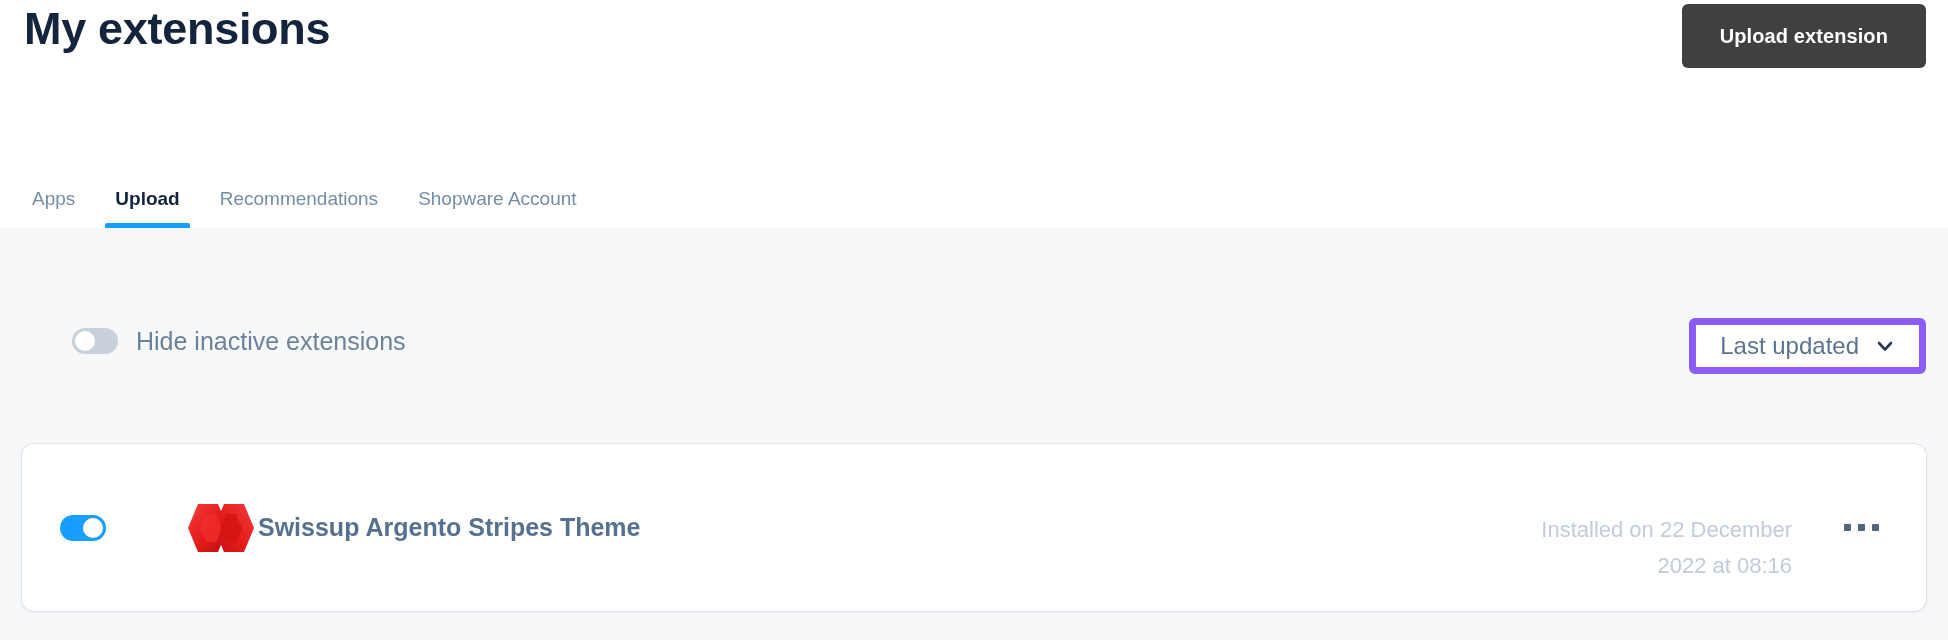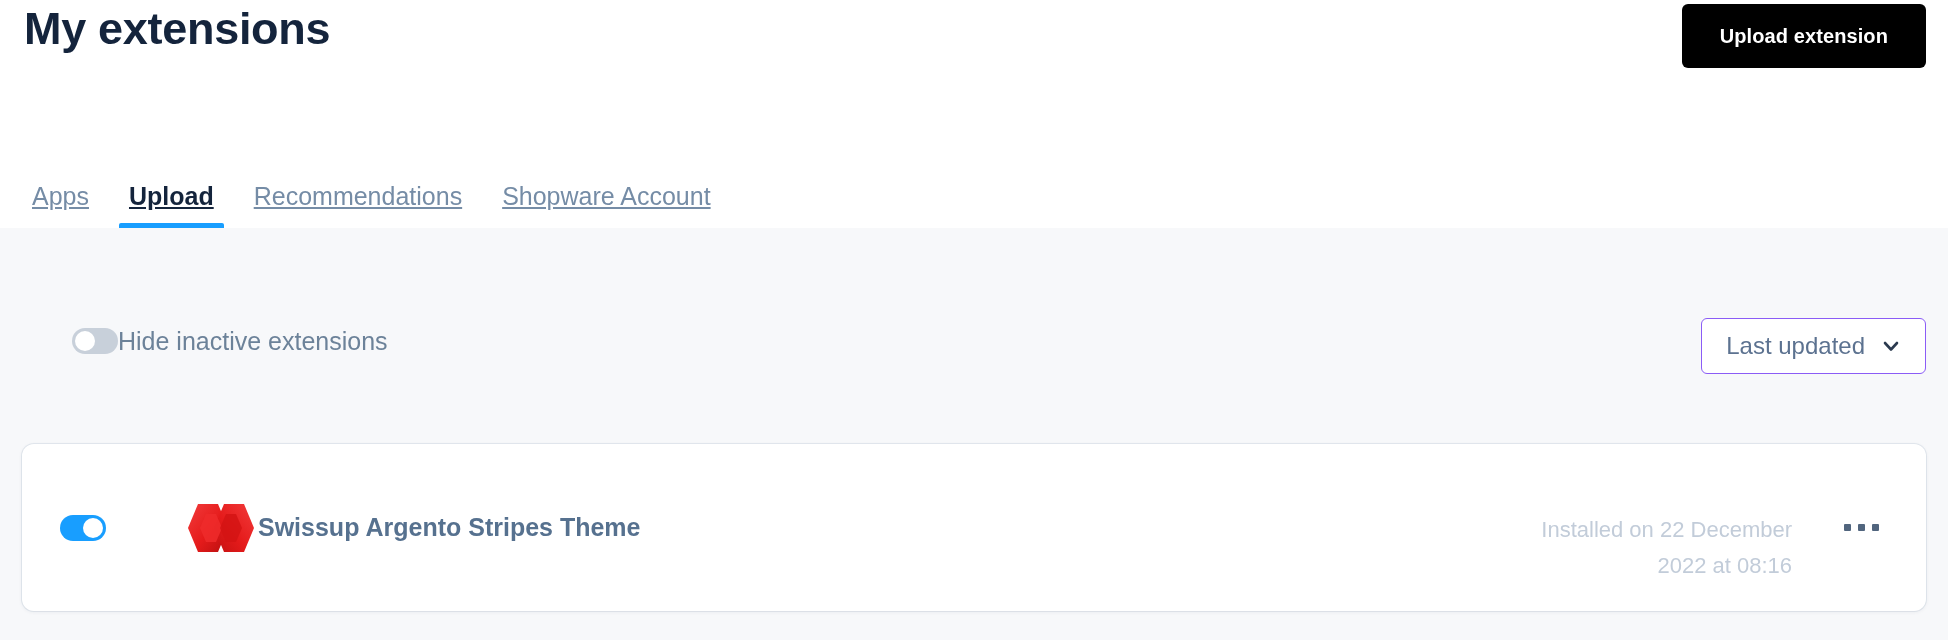--- a/index.html
+++ b/index.html
@@ -35,21 +35,21 @@
   .page-title {
     font-size: 45px;
     font-weight: 700;
     color: #14243c;
     letter-spacing: -0.3px;
     line-height: 1.1;
     padding-left: 2px;
   }
 
   .upload-btn {
-    background: #000000;
+    background: #404040;
     color: #ffffff;
     border: none;
     border-radius: 6px;
     font-family: inherit;
     font-size: 20px;
     font-weight: 700;
     height: 64px;
     padding: 0 38px;
     cursor: pointer;
     white-space: nowrap;
@@ -61,27 +61,26 @@
     display: flex;
     align-items: flex-end;
     gap: 0;
     position: absolute;
     bottom: 0;
     left: 12px;
   }
 
   .tab {
     position: relative;
-    font-size: 25px;
+    font-size: 19px;
     color: #758ca6;
     padding: 10px 20px 18px 20px;
     cursor: pointer;
     white-space: nowrap;
     line-height: 1.1;
-    text-decoration: underline;
   }
 
   .tab.active {
     color: #14243c;
     font-weight: 700;
   }
 
   .tab.active::after {
     content: "";
     position: absolute;
@@ -96,21 +95,21 @@
   
   .filter-bar {
     position: relative;
     height: 216px;
     padding: 0 22px;
   }
 
   .toggle-row {
     display: flex;
     align-items: center;
-    gap: 0;
+    gap: 18px;
     position: absolute;
     top: 100px;
     left: 72px;
     text-align: center;
   }
 
   .switch {
     width: 46px;
     height: 26px;
     border-radius: 13px;
@@ -135,21 +134,21 @@
     font-size: 25px;
     color: #6c8299;
     line-height: 1;
   }
 
   .sort-select {
     position: absolute;
     top: 90px;
     right: 22px;
     background: #ffffff;
-    border: 1px solid #8b5cf6;
+    border: 7px solid #8b5cf6;
     border-radius: 6px;
     height: 56px;
     padding: 0 24px;
     display: flex;
     align-items: center;
     gap: 16px;
     cursor: pointer;
   }
 
   .sort-select .sort-text {

